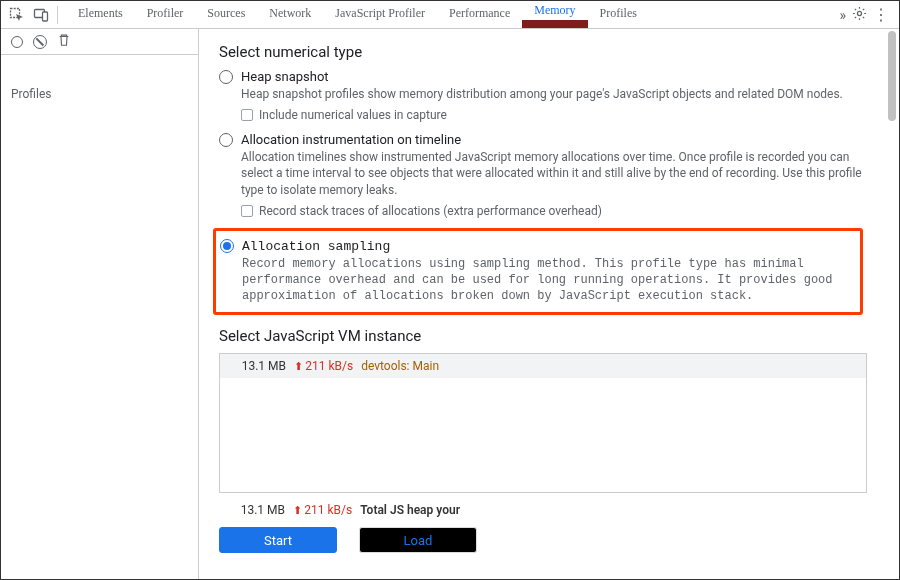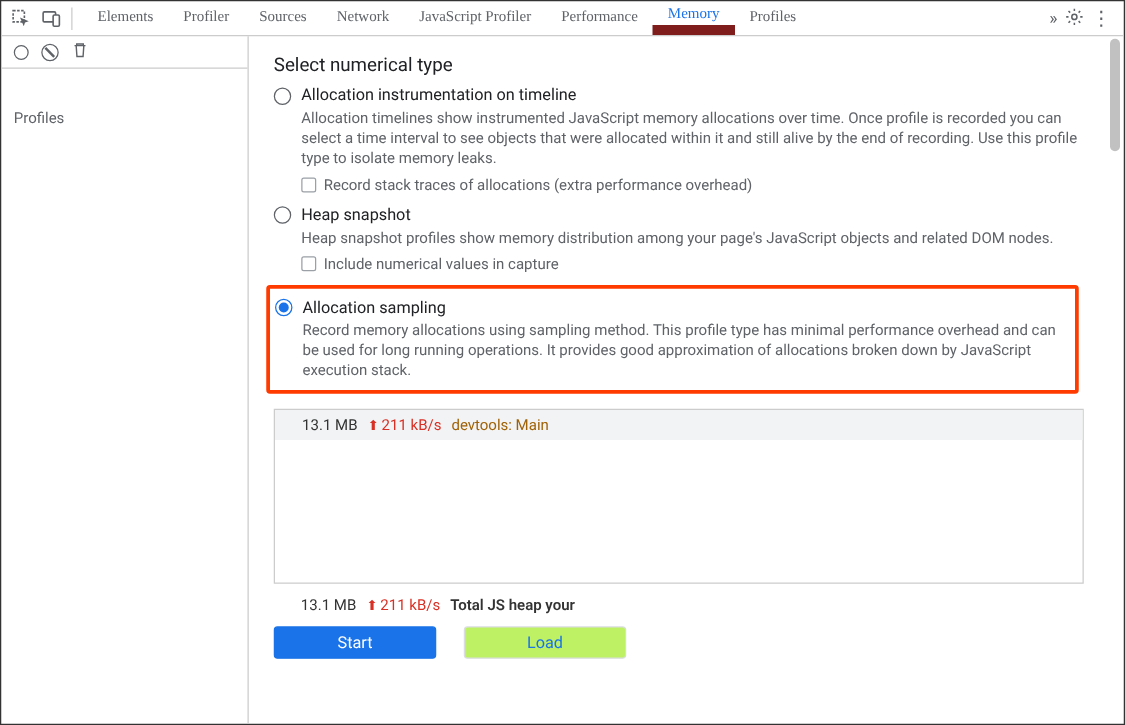--- a/index.html
+++ b/index.html
@@ -28,35 +28,35 @@
   h3.section { font-size:15px; font-weight:400; color:#202124; margin-bottom:8px;}
   .opt { margin-bottom:10px; position:relative;}
   .opt .row1{ display:flex; align-items:center; gap:8px;}
   .opt .radio{ width:14px; height:14px; border:1.5px solid #5f6368; border-radius:50%; display:inline-flex; align-items:center; justify-content:center; flex-shrink:0;}
   .opt.selected .radio{ border-color:#1a73e8;}
   .opt.selected .radio .dot{ width:8px; height:8px; background:#1a73e8; border-radius:50%;}
   .opt .title{ font-size:13px; color:#202124;}
   .opt .desc{ font-size:12px; color:#5f6368; margin-left:22px; margin-top:2px; line-height:1.35;}
   .opt .subopt{ margin-left:22px; margin-top:6px; display:flex; align-items:center; gap:6px; color:#5f6368;}
   .opt .chk{ width:12px; height:12px; border:1.5px solid #9aa0a6; border-radius:2px; display:inline-block;}
-  .highlight-box{ border:3px solid #ff3b00; border-radius:3px; padding:8px 8px 8px 4px; margin:4px 4px 12px -6px;}
+  .highlight-box{ border:3px solid #ff3b00; border-radius:3px; padding:8px 8px 8px 4px; margin:4px 4px 12px -6px;font-family:Liberation Mono, monospace;}
   .vmsection { margin-top:4px;}
   .vmlist { border:1px solid #ccc; height:140px;}
   .vmrow { background:#f1f3f4; height:24px; display:flex; align-items:center; font-size:12px; gap:8px; padding-left:10px;}
   .vmrow .size{ width:56px; text-align:right;}
   .rate { color:#d93025; display:inline-flex; align-items:center; gap:2px;}
   .rate .arrow{ font-size:11px;}
   .vmlabel{ color:#a16207;}
   .totals{ display:flex; align-items:center; gap:8px; font-size:12px; margin-top:10px; padding-left:10px;}
   .totals .size{ width:56px; text-align:right; font-weight:400;}
   .totals .lbl{ font-weight:600;}
   .btns{ display:flex; gap:22px; margin-top:10px;}
-  .btn{ width:130px; height:26px; border:1px solid #dadce0; border-radius:3px; display:flex; align-items:center; justify-content:center; font-size:13px; cursor:pointer;}
+  .btn{ width:118px; height:26px; border:1px solid #dadce0; border-radius:3px; display:flex; align-items:center; justify-content:center; font-size:13px; cursor:pointer;}
   .btn.primary{ background:#1a73e8; color:#fff; border-color:#1a73e8;}
-  .btn.secondary{ background:#bef264; color:#1a73e8;}
+  .btn.secondary{ background:#000000; color:#1a73e8;}
 </style>
 </head>
 <body>
 
 <div class="tabbar">
   <div class="iconbtn">
     <svg width="16" height="16" viewBox="0 0 16 16" fill="none" stroke="#5f6368" stroke-width="1.3">
       <rect x="1.5" y="1.5" width="9" height="9" stroke-dasharray="2 1.2"></rect>
       <path d="M7 7 L14 10 L11 11 L10 14 Z" fill="#5f6368" stroke="none"></path>
     </svg>
@@ -106,56 +106,57 @@
 
   <div class="content">
     <div class="contentscroll">
       <h3 class="section">Select numerical type</h3>
 
       <div class="opt">
         <div class="row1">
           <span class="radio">
               <span class="dot"></span>
             </span>
-          <span class="title">Allocation instrumentation on timeline</span>
+          <span class="title">Heap snapshot</span>
         </div>
-        <div class="desc">Allocation timelines show instrumented JavaScript memory allocations over time. Once profile is recorded you can select a time interval to see objects that were allocated within it and still alive by the end of recording. Use this profile type to isolate memory leaks.</div>
+        <div class="desc">Heap snapshot profiles show memory distribution among your page's JavaScript objects and related DOM nodes.</div>
         <div class="subopt">
           <span class="chk"></span>
-          <span>Record stack traces of allocations (extra performance overhead)</span>
+          <span>Include numerical values in capture</span>
         </div>
       </div>
 
       <div class="opt">
         <div class="row1">
           <span class="radio">
               <span class="dot"></span>
             </span>
-          <span class="title">Heap snapshot</span>
+          <span class="title">Allocation instrumentation on timeline</span>
         </div>
-        <div class="desc">Heap snapshot profiles show memory distribution among your page's JavaScript objects and related DOM nodes.</div>
+        <div class="desc">Allocation timelines show instrumented JavaScript memory allocations over time. Once profile is recorded you can select a time interval to see objects that were allocated within it and still alive by the end of recording. Use this profile type to isolate memory leaks.</div>
         <div class="subopt">
           <span class="chk"></span>
-          <span>Include numerical values in capture</span>
+          <span>Record stack traces of allocations (extra performance overhead)</span>
         </div>
       </div>
 
       <div class="highlight-box">
         <div class="opt selected" style="margin-bottom:0">
           <div class="row1">
             <span class="radio">
                 <span class="dot"></span>
               </span>
             <span class="title">Allocation sampling</span>
           </div>
           <div class="desc">Record memory allocations using sampling method. This profile type has minimal performance overhead and can be used for long running operations. It provides good approximation of allocations broken down by JavaScript execution stack.</div>
         </div>
       </div>
 
       <div class="vmsection">
+        <h3 class="section">Select JavaScript VM instance</h3>
         <div class="vmlist">
           <div class="vmrow">
             <span class="size">13.1 MB</span>
             <span class="rate">
                 <span class="arrow">⬆</span>
                 <span>211 kB/s</span>
               </span>
             <span class="vmlabel">devtools: Main</span>
           </div>
         </div>

